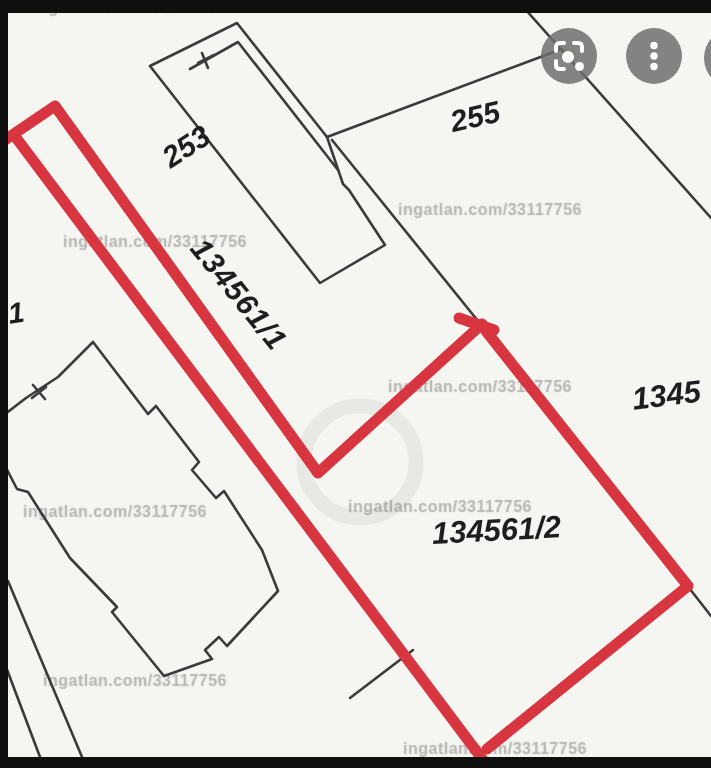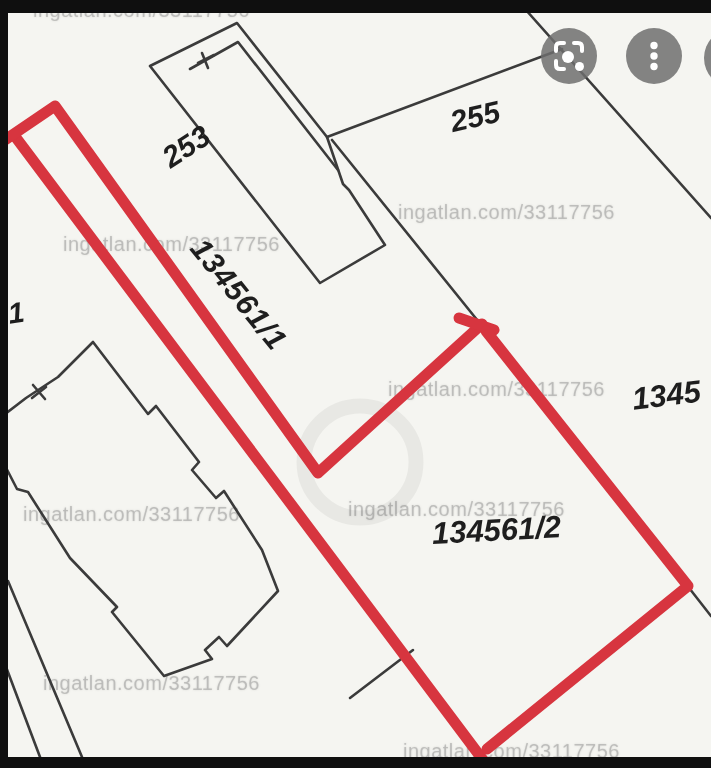--- a/index.html
+++ b/index.html
@@ -10,21 +10,21 @@
   
   .bar{position:absolute;background:#0f0f0f;z-index:40;}
   .bar-top{left:0;top:0;width:711px;height:13px;}
   .bar-bottom{left:0;top:757px;width:711px;height:11px;}
   .bar-left{left:0;top:0;width:8px;height:768px;}
   
   svg.map{position:absolute;left:0;top:0;z-index:10;}
   
   .wm{
     position:absolute;z-index:5;white-space:nowrap;
-    font-size:20px;font-weight:400;letter-spacing:.5px;
+    font-size:16px;font-weight:700;letter-spacing:.5px;
     color:rgba(118,118,118,.34);
     text-shadow:0 0 2px rgba(130,130,130,.25);
   }
   .wm1{left:33px;top:-1px;}
   .wm2{left:63px;top:233px;}
   .wm3{left:398px;top:201px;}
   .wm4{left:23px;top:503px;}
   .wm5{left:348px;top:498px;}
   .wm6{left:388px;top:378px;}
   .wm7{left:43px;top:672px;}

